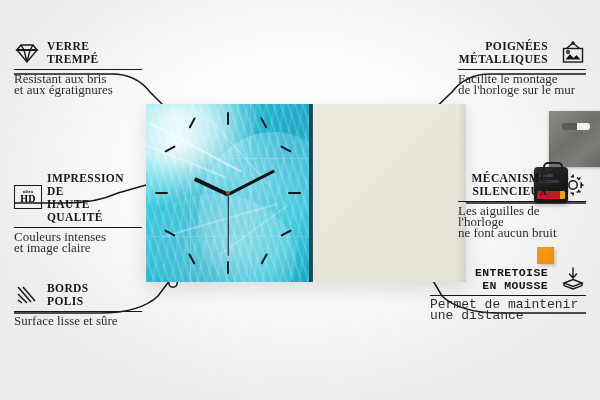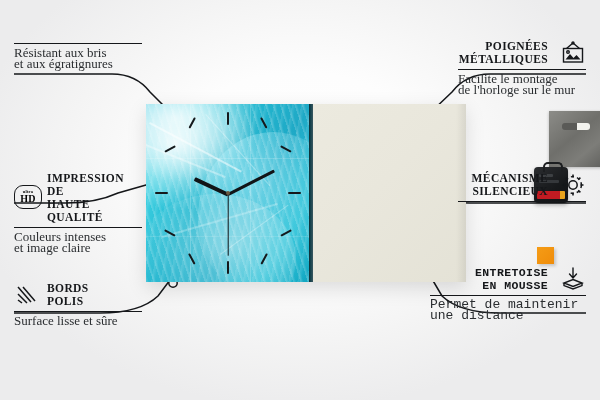--- a/index.html
+++ b/index.html
@@ -96,21 +96,21 @@
   .feat .title{
     font-weight:bold;font-size:11.5px;letter-spacing:.4px;color:#15171a;line-height:13px;
   }
   .feat .rule{height:1px;background:#15171a;margin:3px 0 3px 0;}
   .feat .desc{font-size:13px;line-height:11px;color:#2a2d30;}
   .feat.right .head{flex-direction:row;justify-content:flex-end;gap:12px;}
   .feat.right .title{text-align:right;}
   .feat.right .desc{text-align:left;}
   .ic{width:26px;height:26px;flex:0 0 26px;}
   .hdbox{
-    width:26px;height:22px;border:1.6px solid #15171a;border-radius:9px;
+    width:26px;height:22px;border:1.6px solid #15171a;border-radius:0;
     display:flex;flex-direction:column;align-items:center;justify-content:center;line-height:1;
   }
   .hdbox .u{font-size:4.4px;font-weight:bold;letter-spacing:.2px;}
   .hdbox .h{font-size:10px;font-weight:bold;letter-spacing:.3px;}
   svg.lines{position:absolute;left:0;top:0;width:600px;height:400px;pointer-events:none;}
 </style>
 </head>
 <body>
 
 <div id="stage">
@@ -179,20 +179,34 @@
         <div class="loop"></div>
         <div class="lbl"></div>
         <div class="lbl2"></div>
         <div class="batt"></div>
       </div>
       <div class="foam"></div>
     </div>
   </div>
 
   <div class="feat left" style="left:14px;top:40px;width:128px;">
+    <div class="head">
+      <span class="ic">
+        <svg viewBox="0 0 26 26" width="26" height="26" fill="none" stroke="#15171a" stroke-width="1.4">
+          <path d="M3 10 L13 22 L23 10 Z"></path>
+            <path d="M3 10 L7 5 H19 L23 10 Z"></path>
+          <path d="M7 5 L10 10 L13 22 L16 10 L19 5"></path>
+            <path d="M3 10 H23"></path>
+        </svg>
+      </span>
+      <span class="title">
+        <span>VERRE</span><br>
+        <span>TREMPÉ</span>
+      </span>
+    </div>
     <div class="rule"></div>
     <div class="desc">
       <span>Résistant aux bris</span><br>
       <span>et aux égratignures</span>
     </div>
   </div>
 
   <div class="feat left" style="left:14px;top:172px;width:128px;">
     <div class="head">
       <span class="ic">
@@ -266,20 +280,24 @@
       <span class="ic">
         <svg viewBox="0 0 26 26" width="26" height="26" fill="none" stroke="#15171a" stroke-width="1.5">
           <circle cx="13" cy="13" r="4.2"></circle>
           <path d="M13 2.5 v3 M13 20.5 v3 M2.5 13 h3 M20.5 13 h3
                    M5.6 5.6 l2.1 2.1 M18.3 18.3 l2.1 2.1 M20.4 5.6 l-2.1 2.1 M7.7 18.3 l-2.1 2.1"></path>
           <circle cx="13" cy="13" r="8.4" stroke-dasharray="3.1 3.1"></circle>
         </svg>
       </span>
     </div>
     <div class="rule"></div>
+    <div class="desc">
+      <span>Les aiguilles de l'horloge</span><br>
+      <span>ne font aucun bruit</span>
+    </div>
   </div>
 
   <div class="feat right" style="left:430px;top:266px;width:156px;font-family:Liberation Mono, monospace;">
     <div class="head">
       <span class="title">
         <span>ENTRETOISE</span><br>
         <span>EN MOUSSE</span>
       </span>
       <span class="ic">
         <svg viewBox="0 0 26 26" width="26" height="26" fill="none" stroke="#15171a" stroke-width="1.4">

